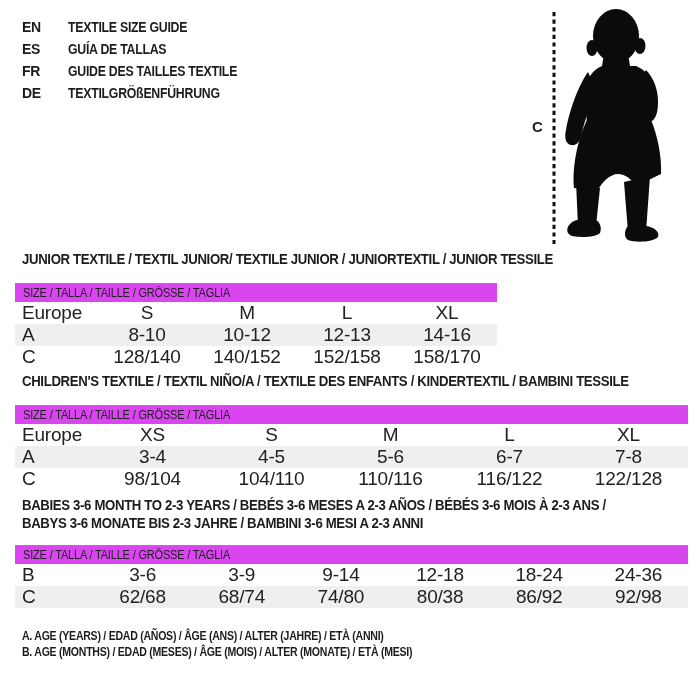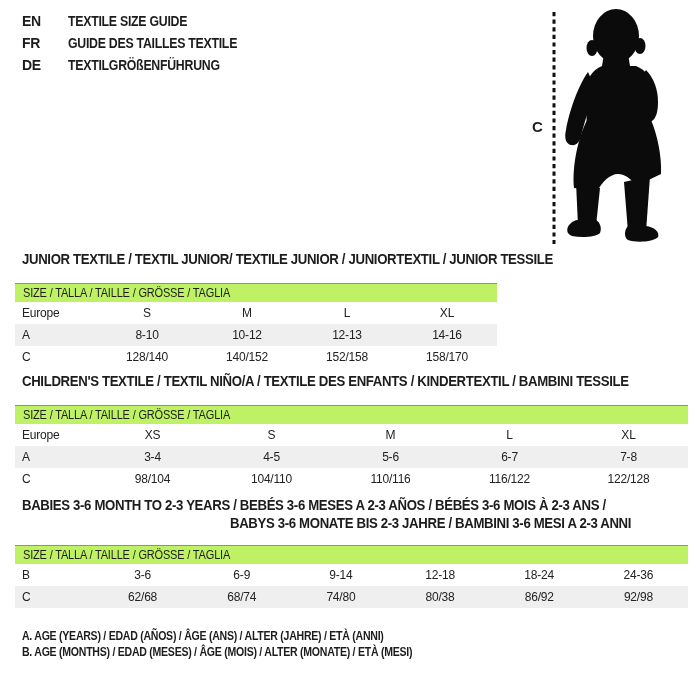--- a/index.html
+++ b/index.html
@@ -5,35 +5,35 @@
   html,body{margin:0;padding:0;}
   body{
     width:700px;height:700px;position:relative;background:#ffffff;
     font-family:"Liberation Sans", sans-serif;color:#1c1c1c;overflow:hidden;
   }
   .abs{position:absolute;}
   .cond{display:inline-block;transform:scaleX(0.88);transform-origin:0 50%;white-space:nowrap;}
 
   
   .langs{left:22px;top:13px;}
-  .lang-row{display:flex;height:22px;align-items:flex-start;font-weight:bold;font-size:14px;letter-spacing:-0.3px;}
+  .lang-row{display:flex;height:22px;align-items:flex-end;font-weight:bold;font-size:14px;letter-spacing:-0.3px;}
   .lang-code{width:46px;flex:0 0 46px;}
 
   
   .sec-title{font-weight:bold;font-size:15px;letter-spacing:-0.4px;line-height:14px;white-space:nowrap;}
   .sec-title.two-line{line-height:18px;}
 
   
   .size-bar{
-    background:#bef264;border-top:1px solid #8f8f8f;height:19px;line-height:19px;
+    background:#d946ef;border-top:1px solid #8f8f8f;height:19px;line-height:19px;
     padding-left:8px;font-size:12.5px;letter-spacing:-0.2px;color:#1e1e1e;box-sizing:border-box;
   }
 
   
-  table.sizes{border-collapse:collapse;table-layout:fixed;width:100%;font-size:12px;letter-spacing:-0.2px;color:#222;}
+  table.sizes{border-collapse:collapse;table-layout:fixed;width:100%;font-size:19px;letter-spacing:-0.2px;color:#222;}
   table.sizes td{height:22px;padding:0;text-align:center;vertical-align:middle;}
   table.sizes td.lbl{text-align:left;padding-left:7px;}
   tr.shade{background:#efefef;}
 
   .t1{width:482px;}
   .t2{width:673px;}
   .t1 col.clabel{width:82px;}
   .t2 col.clabel{width:78px;}
 
   
@@ -44,20 +44,24 @@
   .figure-svg{left:540px;top:4px;}
   .c-label{left:532px;top:118px;font-weight:bold;font-size:15px;letter-spacing:-0.3px;}
 </style>
 </head>
 <body>
 
 <div class="abs langs">
   <div class="lang-row">
     <span class="lang-code">EN</span>
     <span class="cond">TEXTILE SIZE GUIDE</span>
+  </div>
+  <div class="lang-row">
+    <span class="lang-code">ES</span>
+    <span class="cond">GUÍA DE TALLAS</span>
   </div>
   <div class="lang-row">
     <span class="lang-code">FR</span>
     <span class="cond">GUIDE DES TAILLES TEXTILE</span>
   </div>
   <div class="lang-row">
     <span class="lang-code">DE</span>
     <span class="cond">TEXTILGRÖßENFÜHRUNG</span>
   </div>
 </div>
@@ -160,21 +164,21 @@
         <td>98/104</td>
         <td>104/110</td>
         <td>110/116</td>
         <td>116/122</td>
         <td>122/128</td>
       </tr>
     </tbody>
   </table>
 </div>
 
-<div class="abs sec-title two-line" style="left:22px;top:496px;text-align:right;">
+<div class="abs sec-title two-line" style="left:22px;top:496px;">
   <span class="cond">BABIES 3-6 MONTH TO 2-3 YEARS / BEBÉS 3-6 MESES A 2-3 AÑOS / BÉBÉS 3-6 MOIS À 2-3 ANS /</span><br>
   <span class="cond">BABYS 3-6 MONATE BIS 2-3 JAHRE / BAMBINI 3-6 MESI A 2-3 ANNI</span>
 </div>
 <div class="abs t2" style="left:15px;top:545px;">
   <div class="size-bar">
     <span class="cond">SIZE / TALLA / TAILLE / GRÖSSE / TAGLIA</span>
   </div>
   <table class="sizes t2">
     <colgroup>
         <col class="clabel">
@@ -182,21 +186,21 @@
         <col>
         <col>
         <col>
         <col>
         <col>
       </colgroup>
     <tbody>
       <tr>
         <td class="lbl">B</td>
         <td>3-6</td>
-        <td>6-9</td>
+        <td>3-9</td>
         <td>9-14</td>
         <td>12-18</td>
         <td>18-24</td>
         <td>24-36</td>
       </tr>
       <tr class="shade">
         <td class="lbl">C</td>
         <td>62/68</td>
         <td>68/74</td>
         <td>74/80</td>

